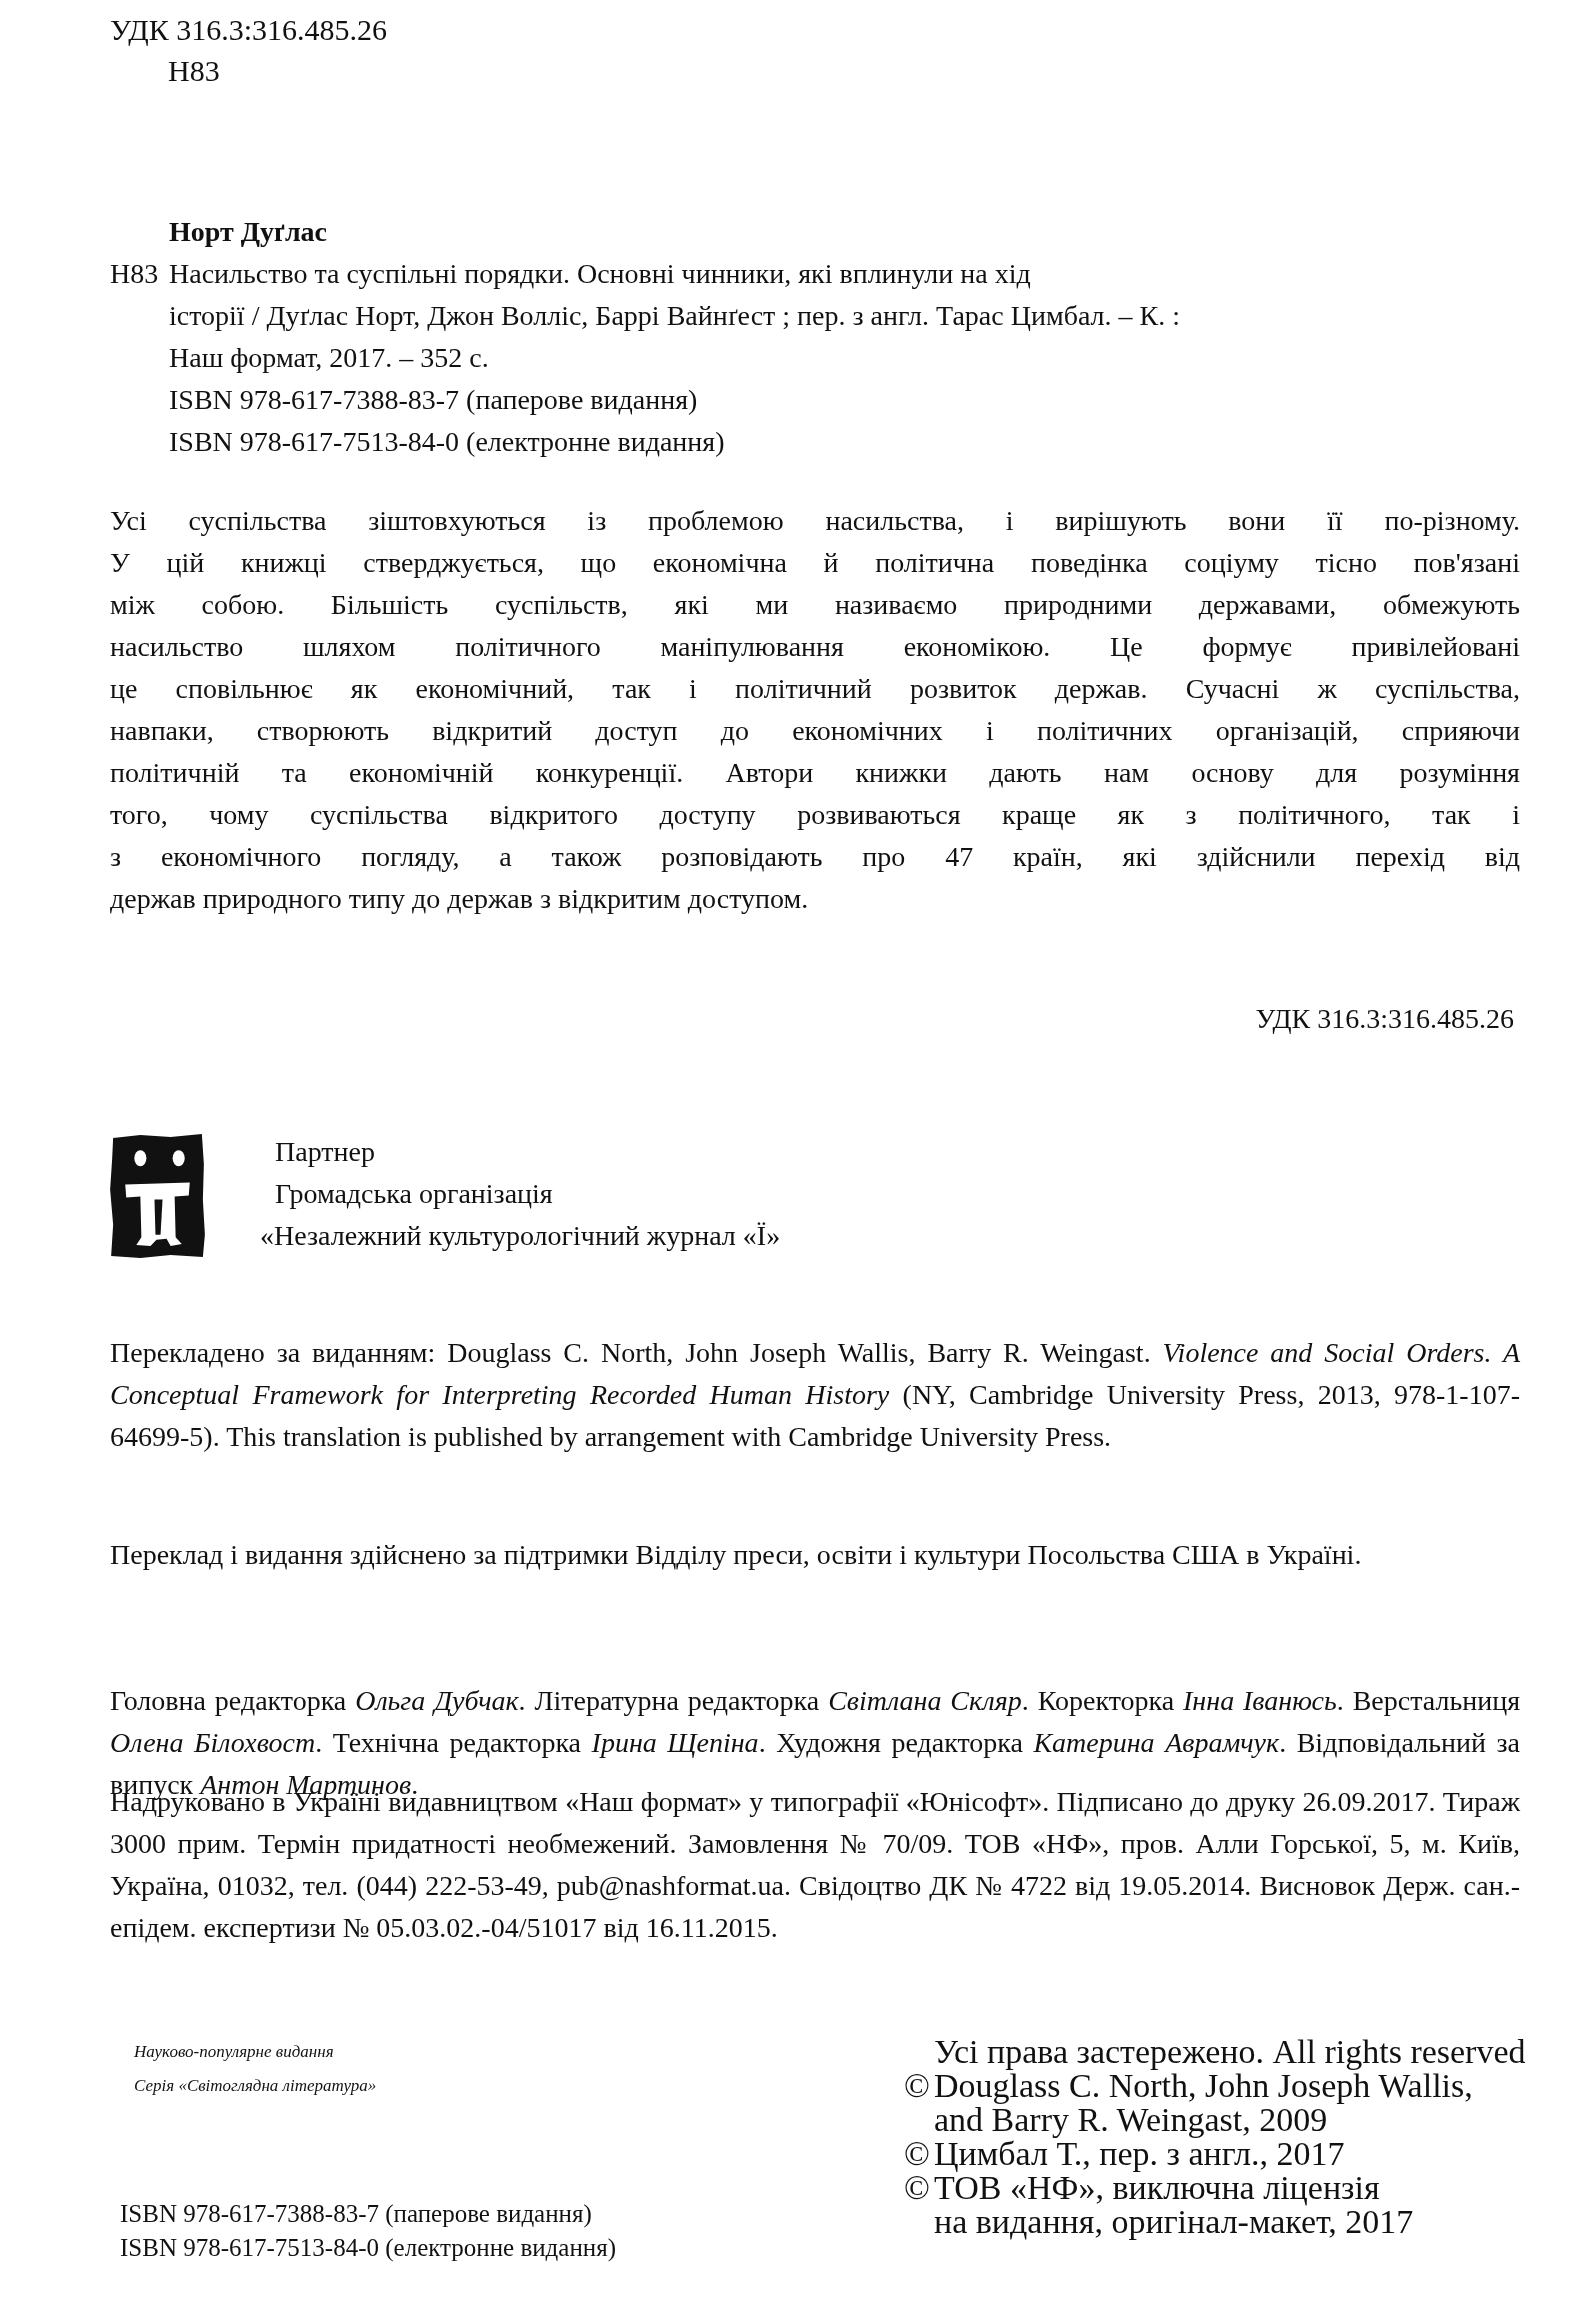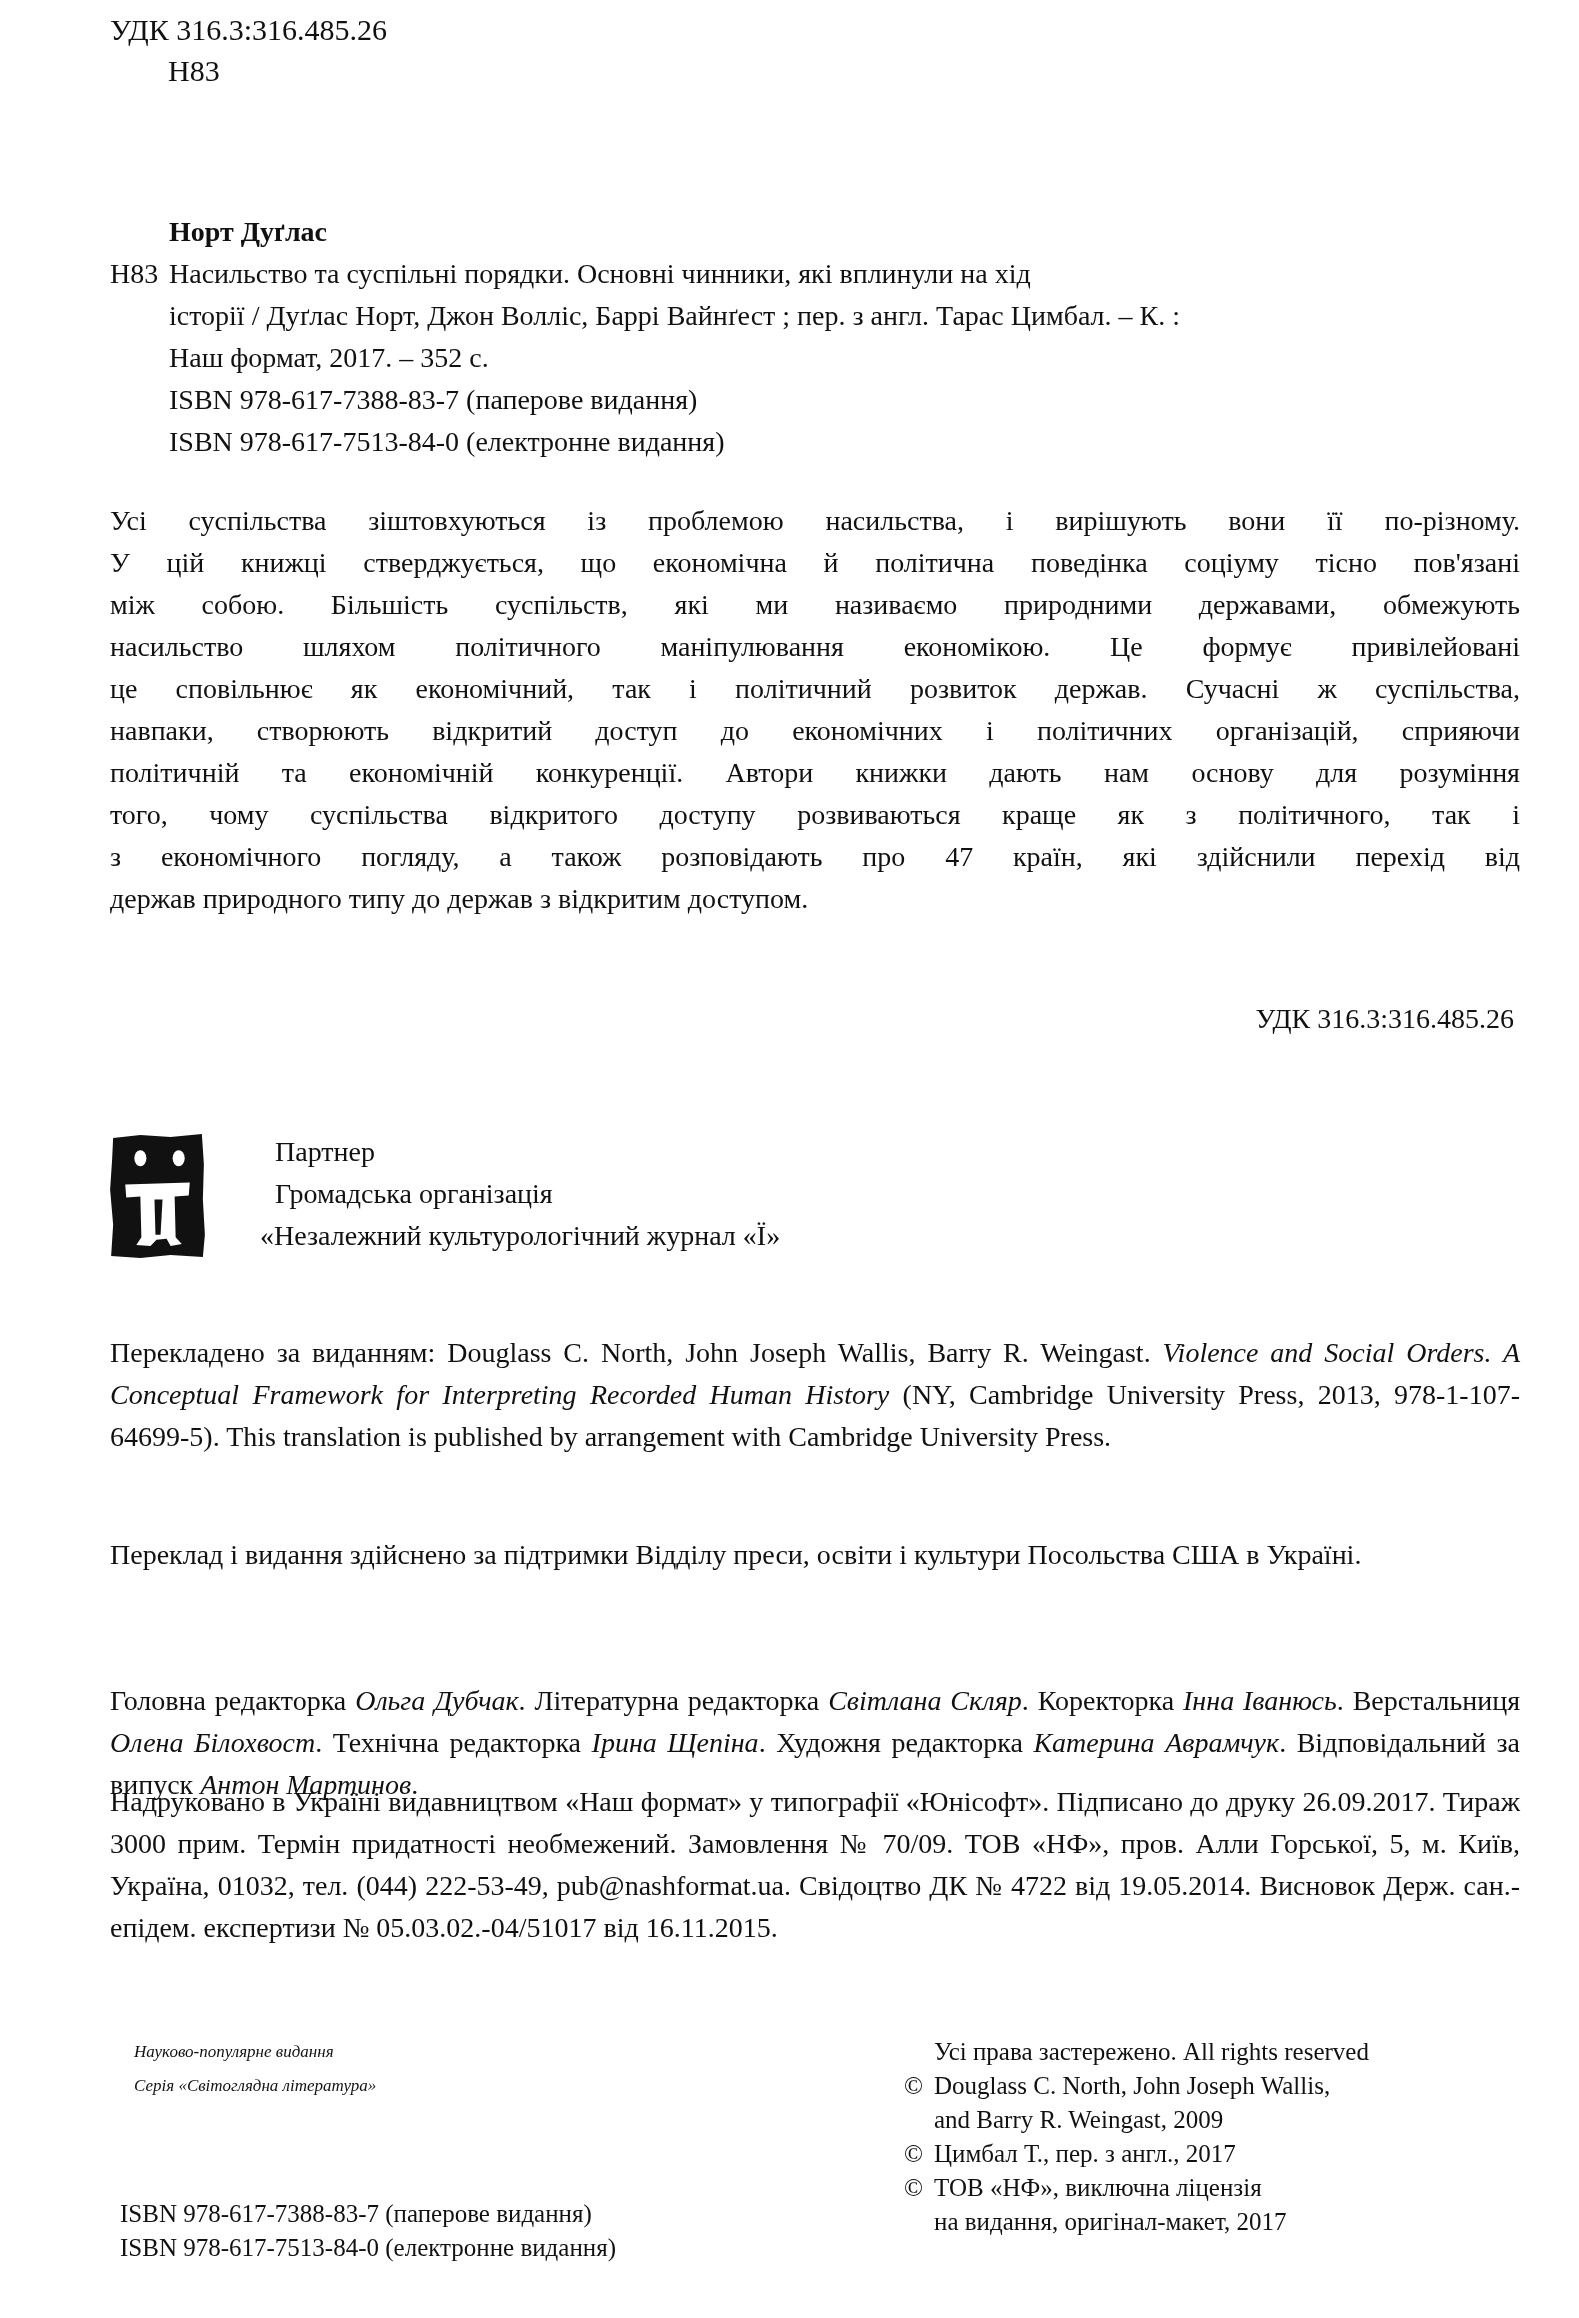--- a/index.html
+++ b/index.html
@@ -29,21 +29,21 @@
   #logo { left: 110px; top: 1134px; width: 95px; height: 124px; }
   #partner { left: 275px; top: 1131px; }
   #partner .q { margin-left: -15px; }
   #translated { left: 110px; top: 1332px; width: 1410px; }
   #support { left: 110px; top: 1534px; width: 1410px; }
   #credits { left: 110px; top: 1680px; width: 1410px; }
   #printing { left: 110px; top: 1781px; width: 1410px; }
   #bottom-left { left: 120px; top: 2035px; font-size: 17px; line-height: 34px; margin-left: 14px; }
   #bottom-left .it { font-style: italic; }
   #bottom-isbn { left: 120px; top: 2197px; font-size: 25px; line-height: 34px; }
-  #bottom-right { left: 904px; top: 2035px; font-size: 25px; line-height: 34px; }
+  #bottom-right { left: 904px; top: 2035px; font-size: 34px; line-height: 34px; }
   #bottom-right .ind { padding-left: 30px; }
   .copy { display: inline-block; width: 30px; }
 </style>
 </head>
 <body>
 
 <div id="udk-top" class="abs">УДК 316.3:316.485.26</div>
 <div id="h83-top" class="abs">Н83</div>
 
 <div id="bib" class="abs">

